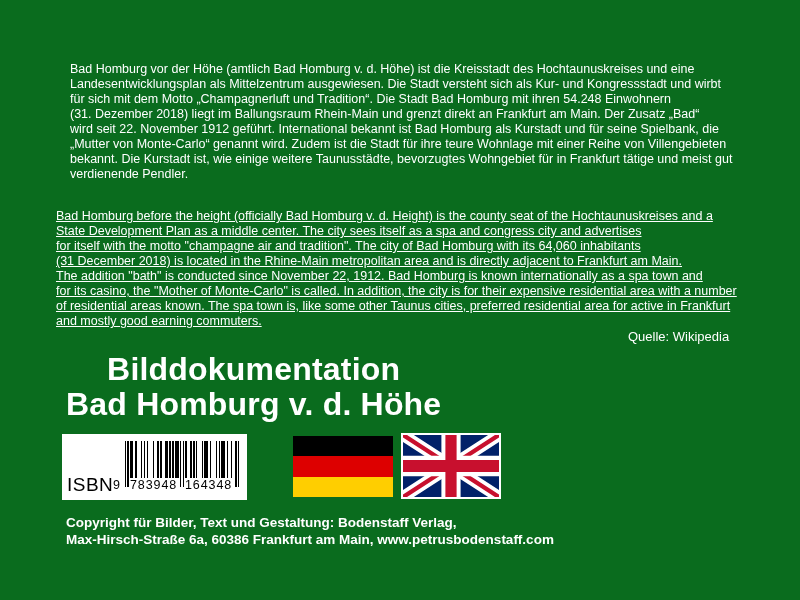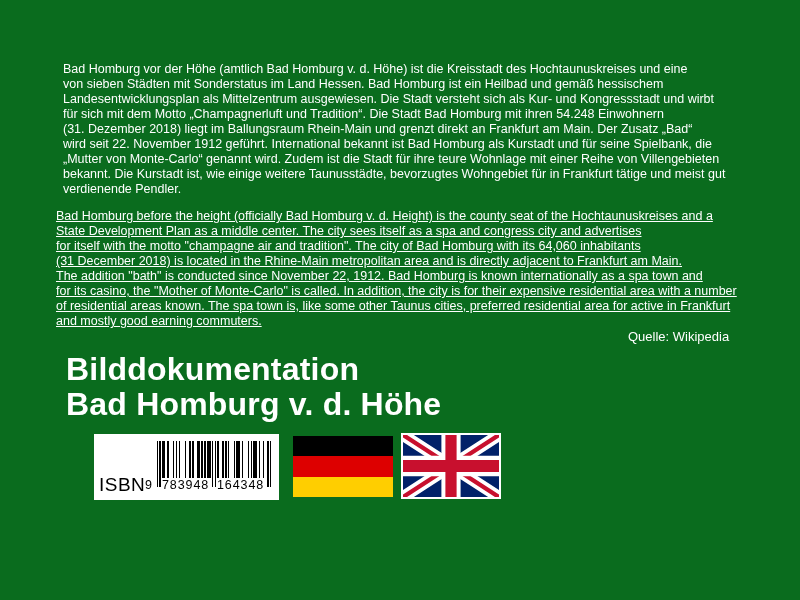--- a/index.html
+++ b/index.html
@@ -12,48 +12,48 @@
     font-family: "Liberation Sans", sans-serif;
     color: #ffffff;
   }
   .para {
     position: absolute;
     font-size: 12.5px;
     line-height: 15px;
     white-space: nowrap;
     font-weight: normal;
   }
-  .para-de { left: 63px; top: 62px; }
+  .para-de { left: 70px; top: 62px; }
   .para-en { left: 56px; top: 209px; text-decoration: underline; }
   .source-credit {
     position: absolute;
     left: 628px;
     top: 330px;
     font-size: 13px;
     line-height: 13px;
     white-space: nowrap;
   }
   .title-block {
     position: absolute;
     left: 66px;
     top: 352px;
     font-size: 32px;
     font-weight: bold;
     line-height: 35px;
     white-space: nowrap;
     letter-spacing: 0.2px;
+    text-align: center;
   }
   .isbn-box {
     position: absolute;
     left: 62px;
     top: 434px;
     width: 185px;
     height: 66px;
     background: #ffffff;
-    margin-left: 32px;
   }
   .isbn-label {
     position: absolute;
     left: 5px;
     top: 41px;
     color: #000000;
     font-size: 19px;
     line-height: 19px;
     letter-spacing: 0.5px;
   }
@@ -107,21 +107,20 @@
     white-space: nowrap;
   }
 </style>
 </head>
 <body>
 
 <div class="cover" style="background: rgb(10, 108, 30);">
 
   <div class="para para-de">
       <div>Bad Homburg vor der Höhe (amtlich Bad Homburg v. d. Höhe) ist die Kreisstadt des Hochtaunuskreises und eine</div>
-      <div>von sieben Städten mit Sonderstatus im Land Hessen. Bad Homburg ist ein Heilbad und gemäß hessischem</div>
       <div>Landesentwicklungsplan als Mittelzentrum ausgewiesen. Die Stadt versteht sich als Kur- und Kongressstadt und wirbt</div>
       <div>für sich mit dem Motto „Champagnerluft und Tradition“. Die Stadt Bad Homburg mit ihren 54.248 Einwohnern</div>
       <div>(31. Dezember 2018) liegt im Ballungsraum Rhein-Main und grenzt direkt an Frankfurt am Main. Der Zusatz „Bad“</div>
       <div>wird seit 22. November 1912 geführt. International bekannt ist Bad Homburg als Kurstadt und für seine Spielbank, die</div>
       <div>„Mutter von Monte-Carlo“ genannt wird. Zudem ist die Stadt für ihre teure Wohnlage mit einer Reihe von Villengebieten</div>
       <div>bekannt. Die Kurstadt ist, wie einige weitere Taunusstädte, bevorzugtes Wohngebiet für in Frankfurt tätige und meist gut</div>
       <div>verdienende Pendler.</div>
     </div>
 
   <div class="para para-en">
@@ -207,14 +206,18 @@
   <div class="flag-uk">
     <svg viewBox="0 0 60 36" preserveAspectRatio="none" xmlns="http://www.w3.org/2000/svg">
       <rect width="60" height="36" fill="#012169"></rect>
       <path d="M0,0 L60,36 M60,0 L0,36" stroke="#ffffff" stroke-width="7"></path>
       <path d="M0,0 L60,36 M60,0 L0,36" stroke="#c8102e" stroke-width="2.6"></path>
       <path d="M30,0 V36 M0,18 H60" stroke="#ffffff" stroke-width="12"></path>
       <path d="M30,0 V36 M0,18 H60" stroke="#c8102e" stroke-width="7"></path>
     </svg>
   </div>
 
+  <div class="copyright">
+      <div>Copyright für Bilder, Text und Gestaltung: Bodenstaff Verlag,</div>
+      <div>Max-Hirsch-Straße 6a, 60386 Frankfurt am Main, www.petrusbodenstaff.com</div>
+    </div>
 
 </div>
 
 </body></html>

